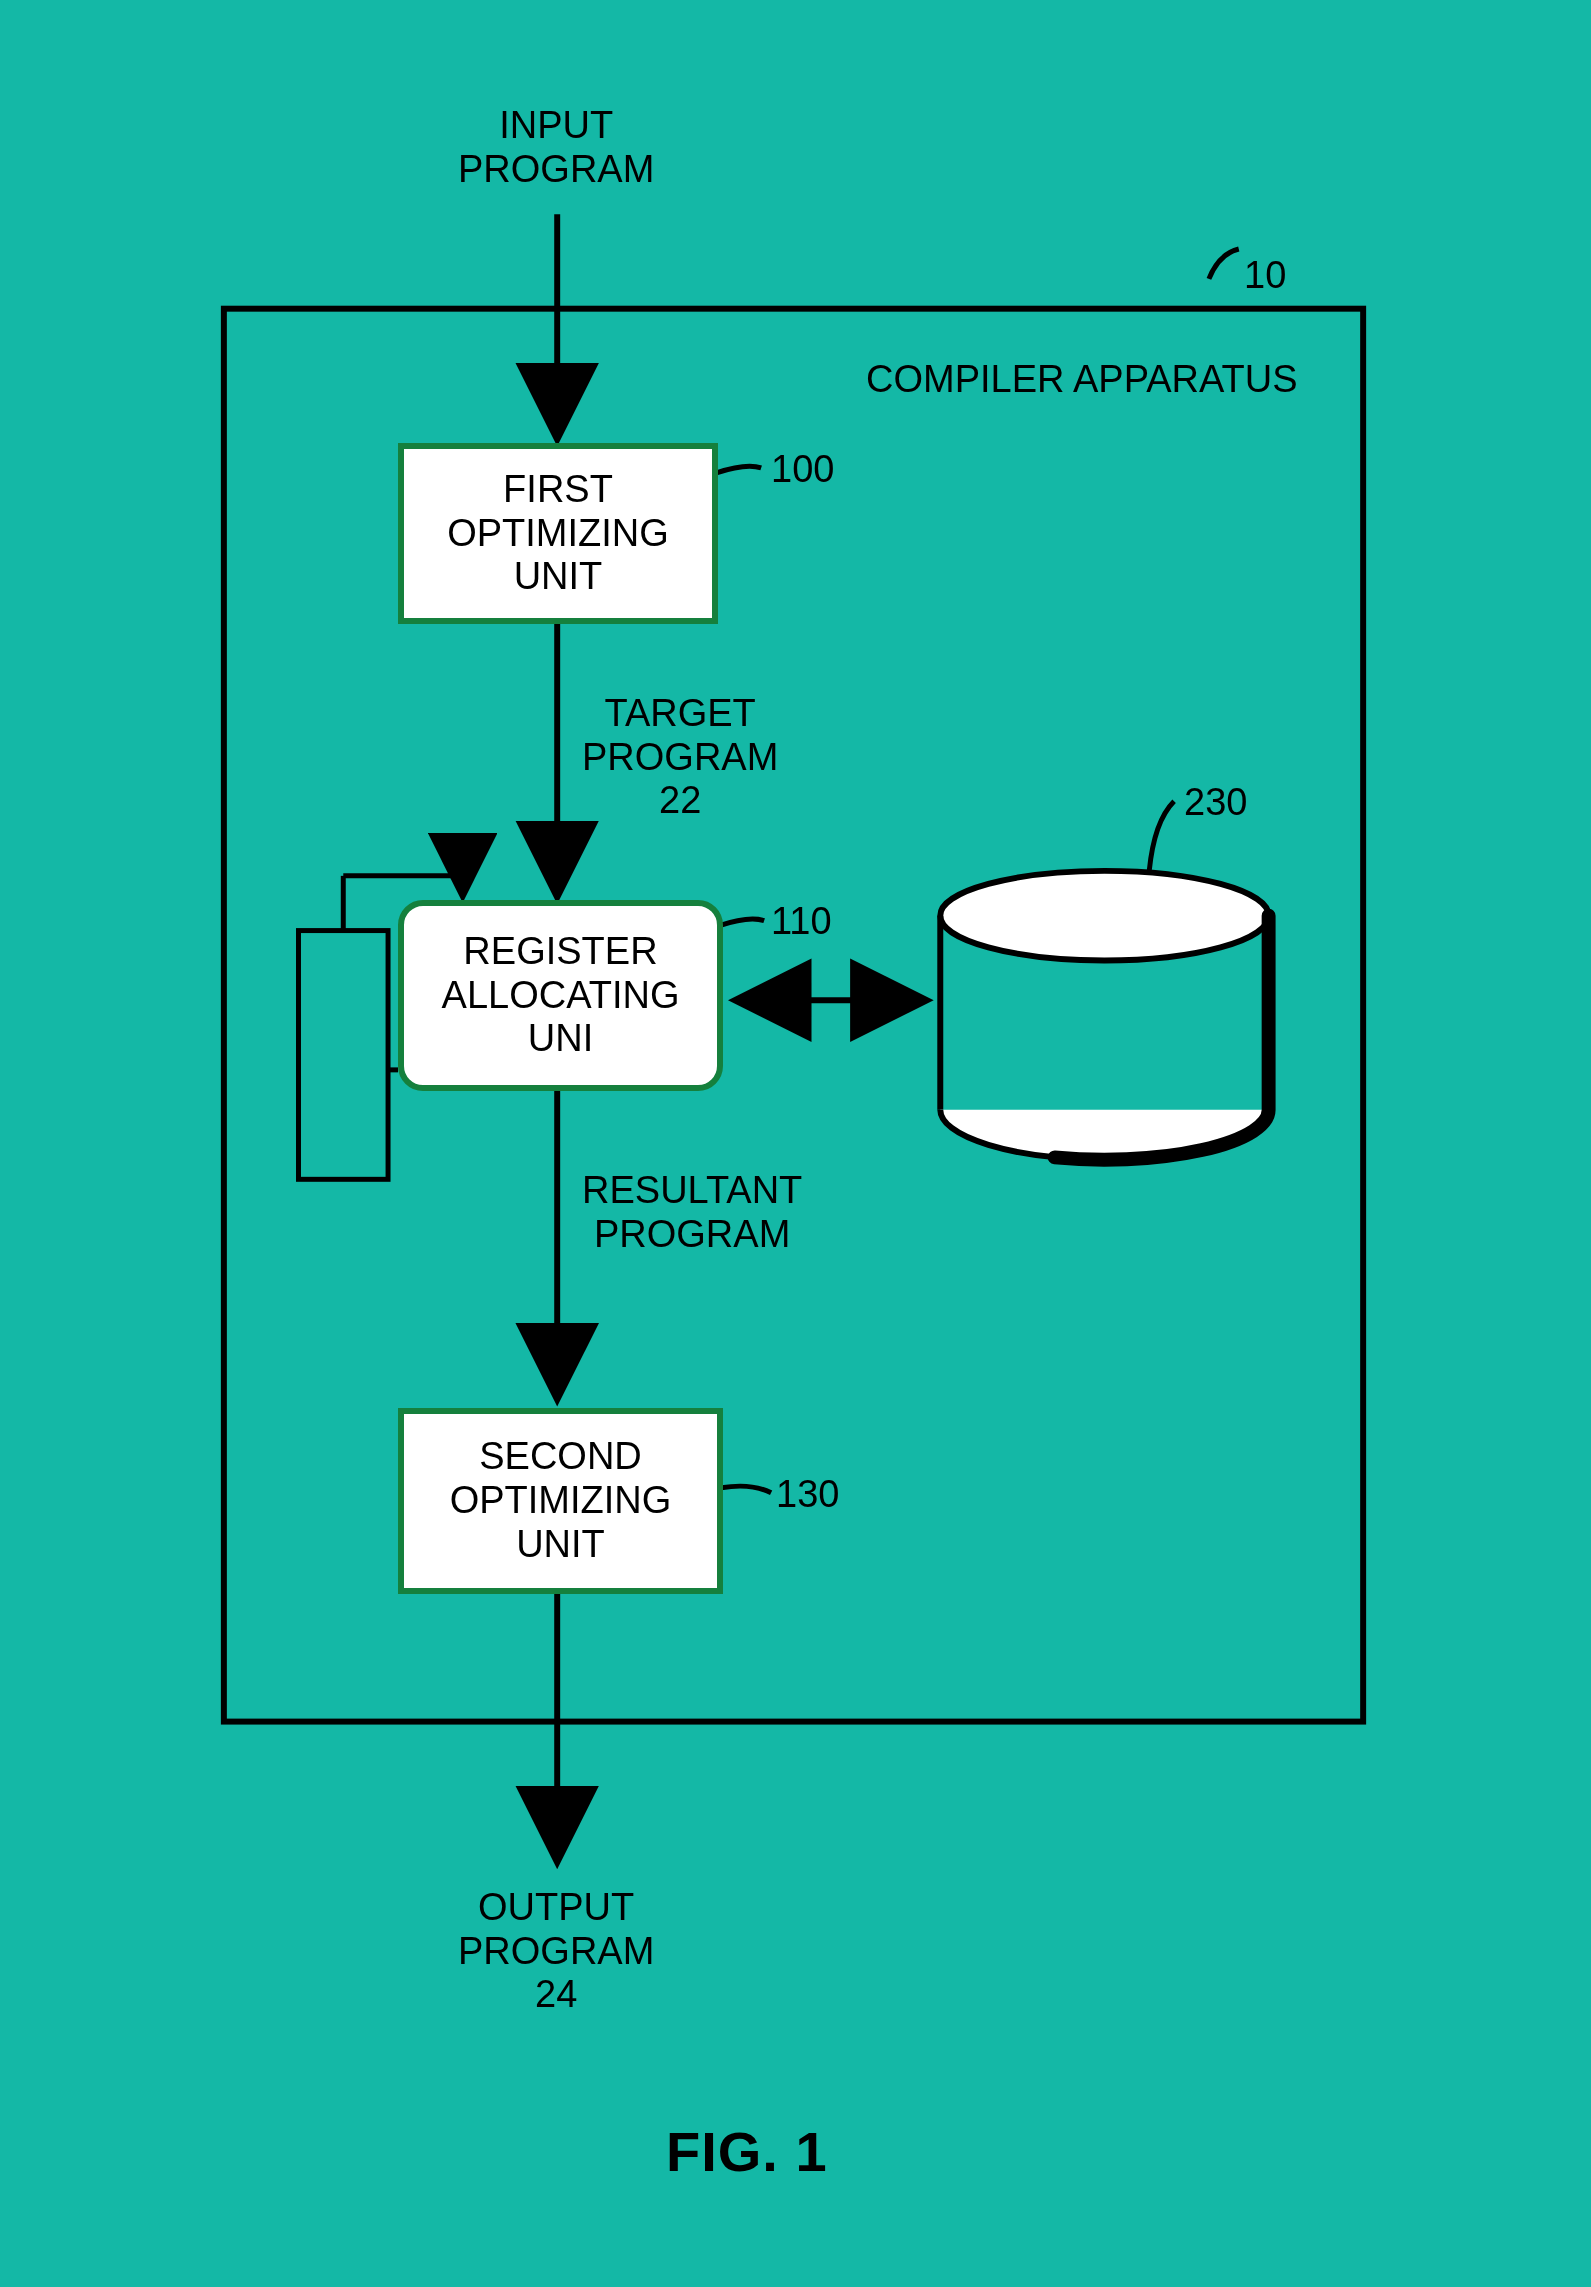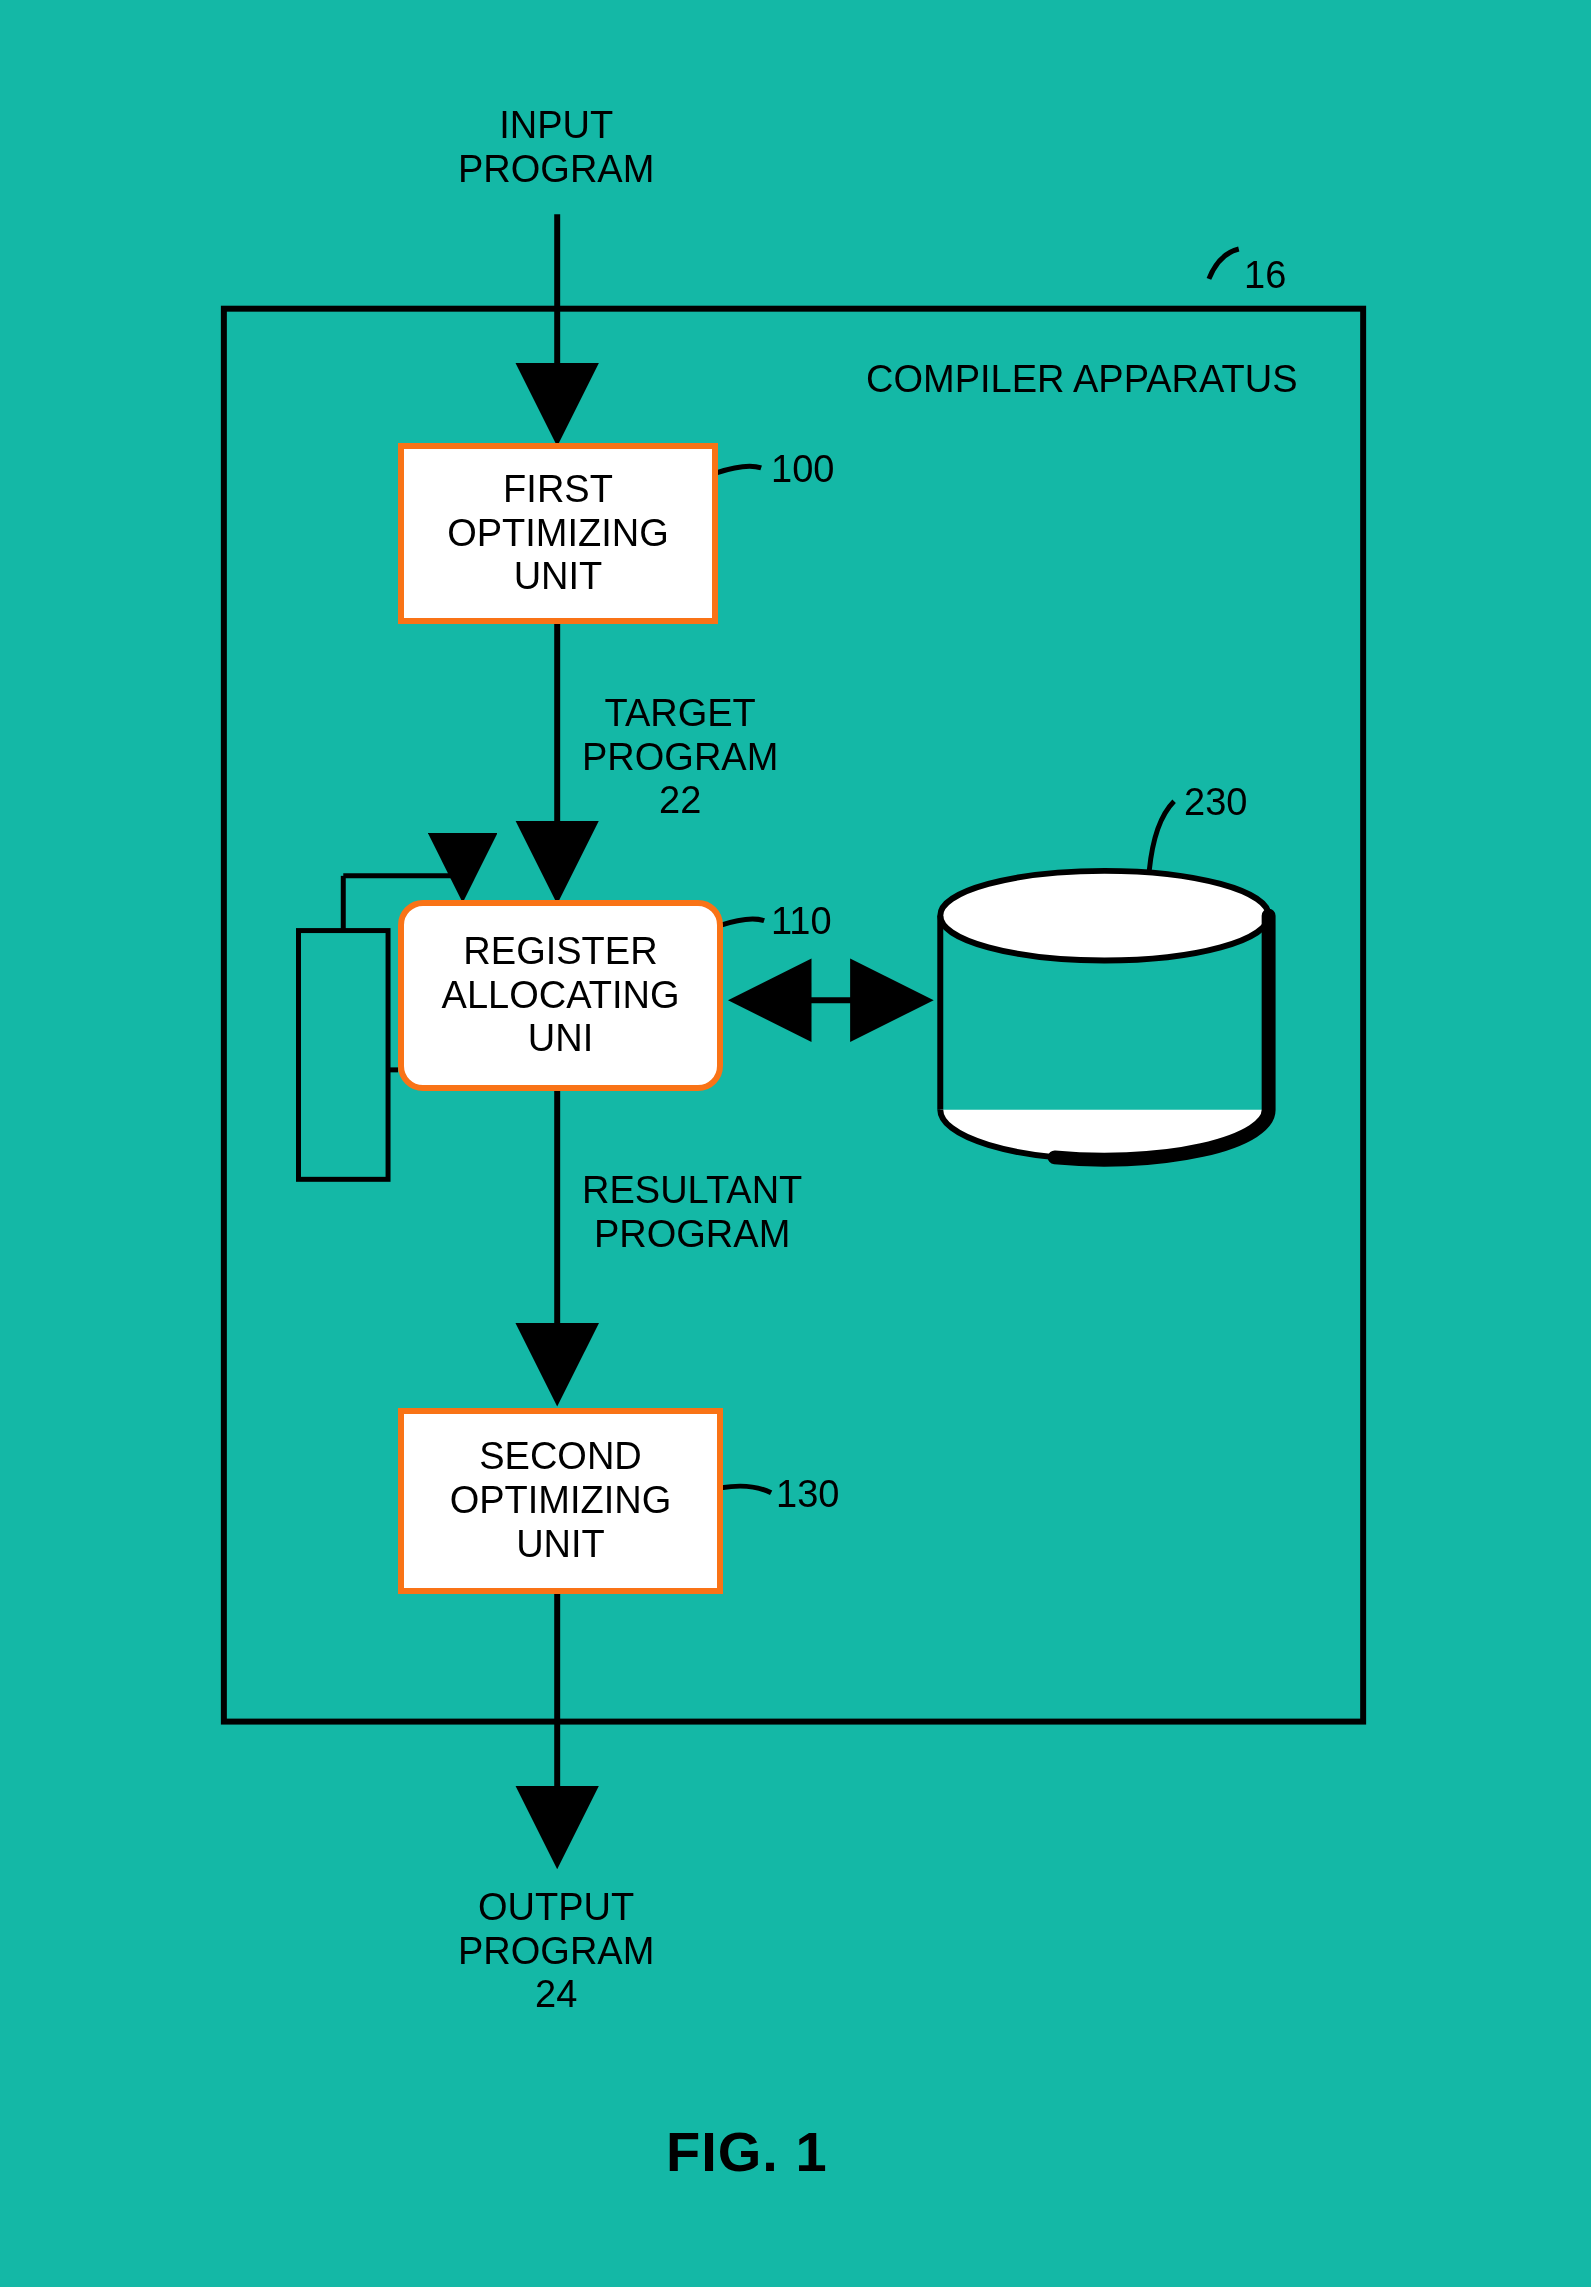--- a/index.html
+++ b/index.html
@@ -18,21 +18,21 @@
   .label {
     position: absolute;
     font-size: 38px;
     font-weight: 400;
     line-height: 1.15;
     text-align: center;
     white-space: pre;
   }
   .box {
     position: absolute;
-    border: 6px solid #f97316;
+    border: 6px solid #15803d;
     background: #fff;
     display: flex;
     align-items: center;
     justify-content: center;
     text-align: center;
     font-size: 38px;
     line-height: 1.15;
     white-space: pre;
   }
   .fig-title {
@@ -91,21 +91,21 @@
     <line x1="560" y1="1095" x2="560" y2="1405" stroke="#000" stroke-width="6" marker-end="url(#arrow)"></line>
 
     <path d="M725 1495 q30 -5 50 5" fill="none" stroke="#000" stroke-width="5"></path>
 
     <line x1="560" y1="1600" x2="560" y2="1870" stroke="#000" stroke-width="6" marker-end="url(#arrow)"></line>
   </svg>
 
   <div class="label" style="left:458px; top:104px;">INPUT
 PROGRAM</div>
 
-  <div class="label" style="left:1244px; top:254px;">16</div>
+  <div class="label" style="left:1244px; top:254px;">10</div>
 
   <div class="label" style="left:866px; top:358px;">COMPILER APPARATUS</div>
 
   <div class="box" style="left:398px; top:443px; width:308px; height:169px;">
     <span>FIRST
 OPTIMIZING
 UNIT</span>
   </div>
   <div class="label" style="left:771px; top:448px;">100</div>
 

